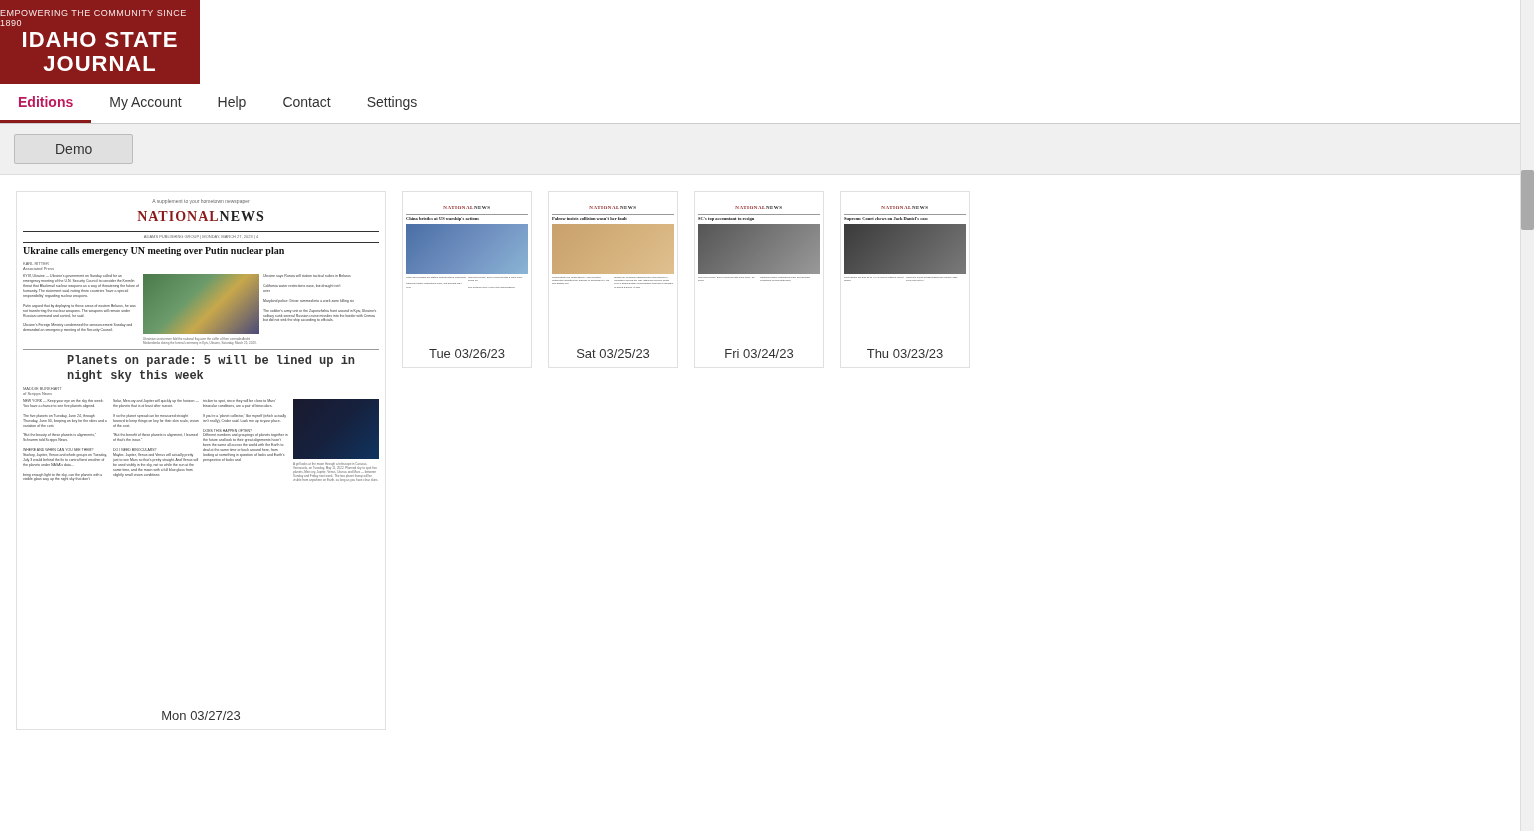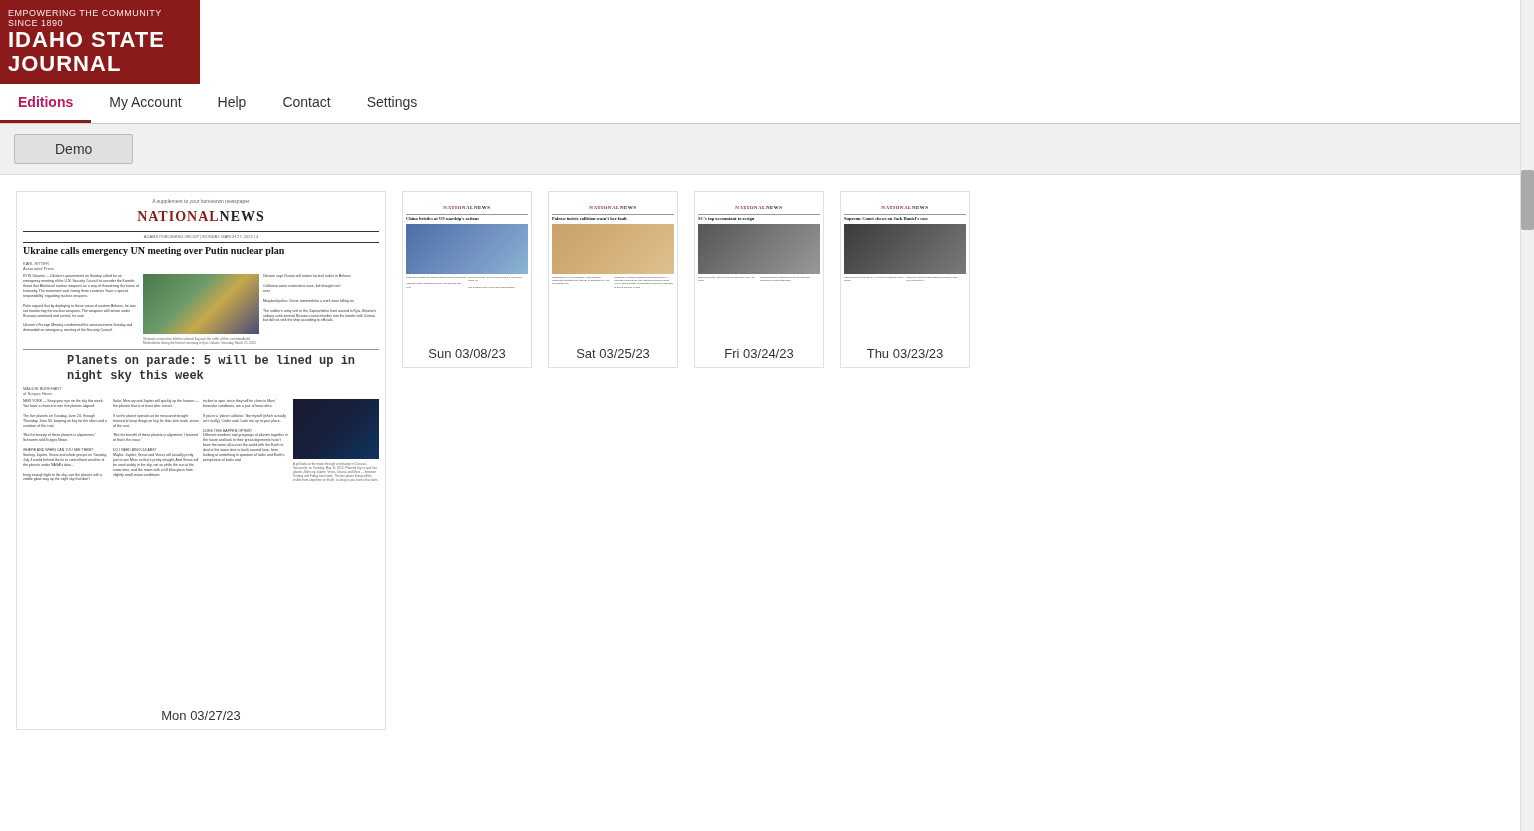--- a/index.html
+++ b/index.html
@@ -1,41 +1,42 @@
 <!DOCTYPE html>
 <html><head>
   <meta charset="utf-8">
   <style>
     * { box-sizing: border-box; margin: 0; padding: 0; }
     body { font-family: Arial, sans-serif; background: #fff; color: #333; overflow-x: hidden; }
 
     
     .header {
       background: #8b1a1a;
-      padding: 8px 8px;
+      padding: 8px 0;
       display: flex;
       align-items: center;
       width: 200px;
     }
     .logo-area {
       color: #fff;
     }
     .logo-top {
       font-size: 9px;
       font-weight: normal;
       letter-spacing: 0.5px;
       text-transform: uppercase;
       opacity: 0.9;
     }
     .logo-main {
       font-size: 22px;
       font-weight: 900;
       line-height: 1.1;
       text-transform: uppercase;
       letter-spacing: 1px;
+      text-align: center;
     }
 
     
     .navbar {
       display: flex;
       align-items: center;
       border-bottom: 1px solid #ccc;
       background: #fff;
       padding: 0;
     }
@@ -425,21 +426,21 @@
             <div class="np-small-cols">
               <div class="np-small-col">
                 <div class="np-small-text">Putin says Russia will station tactical nukes in Belarus<br><br>California water restrictions ease, but drought isn't over</div>
               </div>
               <div class="np-small-col">
                 <div class="np-small-text">Maryland police: Driver rammed into a work zone killing six<br><br>The soldiers army unit or the Zaporizhzhia</div>
               </div>
             </div>
           </div>
         </div>
-        <div class="edition-label">Sun 03/08/23</div>
+        <div class="edition-label">Tue 03/26/23</div>
       </div>
 
       <div class="edition-card small">
         <div class="edition-thumbnail">
           <div class="np-small">
             <div class="np-small-header">
               <span class="np-small-national">NATIONAL</span><span class="np-small-news">NEWS</span>
             </div>
             <hr class="np-small-divider">
             <div class="np-small-headline">Palrow insists collision wasn't her fault</div>

